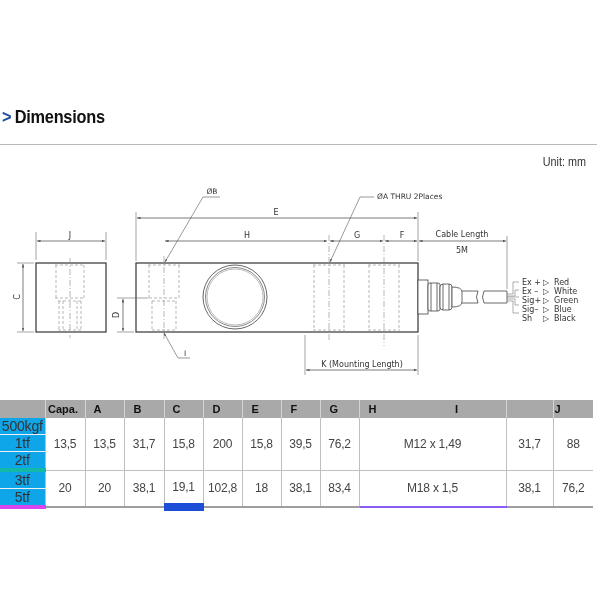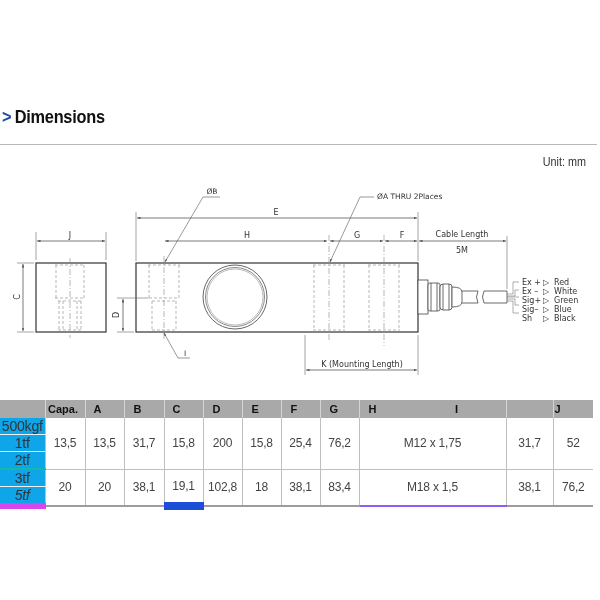--- a/index.html
+++ b/index.html
@@ -31,22 +31,22 @@
   table.spec th:first-child { border-left: none; }
   table.spec td {
     font-size: 12px; color: #444; text-align: center; vertical-align: middle;
     border-left: 1px solid #bfbfbf; border-bottom: 1px solid #bfbfbf;
     letter-spacing: -0.2px;
   }
   table.spec td.capa {
     background: #0ea5e9; color: #333; height: 14px; font-size: 14px;
     border-left: none; border-bottom: 1px solid #f0f0f0;
   }
-  table.spec tr.last td { border-bottom: 6px solid #d946ef; font-style: italic; }
-  table.spec tr.grp-end td.capa { border-bottom: 2px solid #14b8a6; }
+  table.spec tr.last td { border-bottom: 4px solid #d946ef; }
+  table.spec tr.grp-end td.capa { border-bottom: 4px solid #14b8a6; }
 </style>
 </head>
 <body>
 
 <div class="title"><span class="chev">&gt;</span><span>Dimensions</span></div>
 <div class="sep"></div>
 <div class="unit">Unit: mm</div>
 
 <svg class="drawing" viewBox="0 170 600 215" xmlns="http://www.w3.org/2000/svg">
   <defs>
@@ -240,25 +240,25 @@
   </thead>
   <tbody>
     <tr>
       <td class="capa">500kgf</td>
       <td rowspan="3">13,5</td>
       <td rowspan="3">13,5</td>
       <td rowspan="3">31,7</td>
       <td rowspan="3">15,8</td>
       <td rowspan="3">200</td>
       <td rowspan="3">15,8</td>
-      <td rowspan="3">25,4</td>
+      <td rowspan="3">39,5</td>
       <td rowspan="3">76,2</td>
-      <td rowspan="3">M12 x 1,75</td>
+      <td rowspan="3">M12 x 1,49</td>
       <td rowspan="3">31,7</td>
-      <td rowspan="3">52</td>
+      <td rowspan="3">88</td>
     </tr>
     <tr>
       <td class="capa">1tf</td>
     </tr>
     <tr class="grp-end">
       <td class="capa">2tf</td>
     </tr>
     <tr>
       <td class="capa">3tf</td>
       <td rowspan="2" style="border-bottom:2px solid #9d9d9d">20</td>

